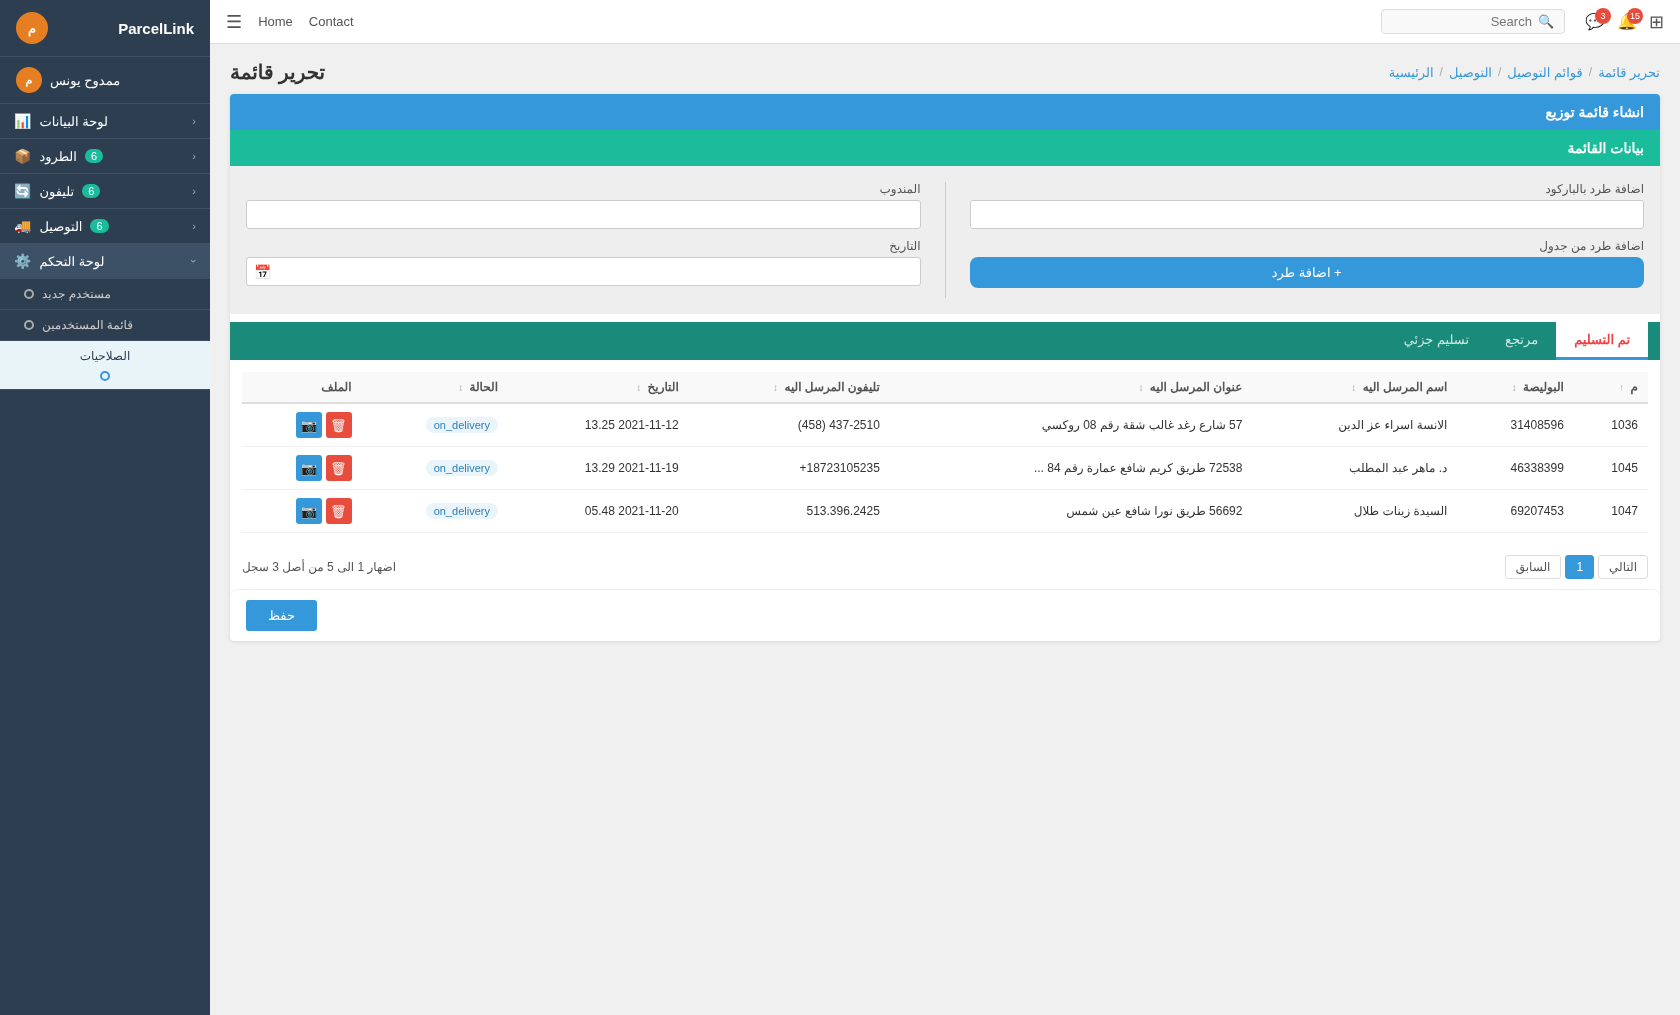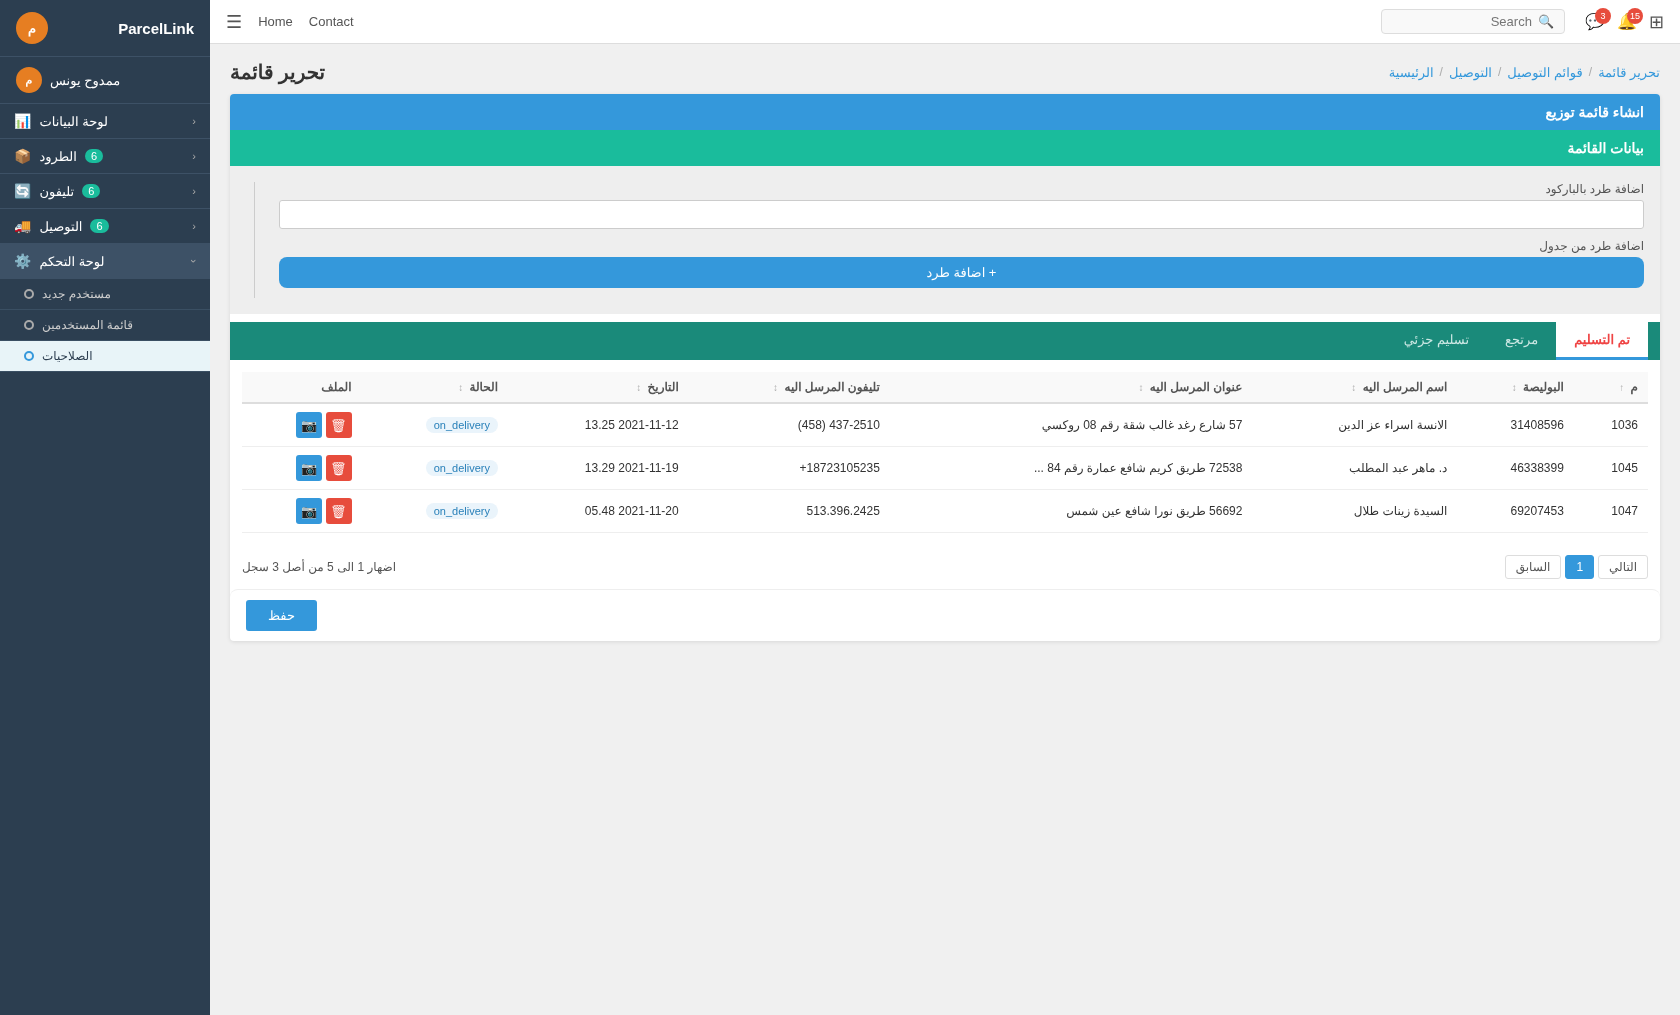--- a/index.html
+++ b/index.html
@@ -449,21 +449,21 @@
   </div>
 
   <div class="sidebar-sub-item">
     <span>مستخدم جديد</span>
     <span class="circle-icon"></span>
   </div>
   <div class="sidebar-sub-item">
     <span>قائمة المستخدمين</span>
     <span class="circle-icon"></span>
   </div>
-  <div class="sidebar-sub-item active" style="background:#e8f4f8;color:#2c3e50;">
+  <div class="sidebar-sub-item active" style="background:#e8f4f8;color:#2c3e50;flex-direction:column;">
     <span>الصلاحيات</span>
     <span class="circle-icon active-circle"></span>
   </div>
 </div>
 
 <div class="main">
 
   <div class="topbar">
     <div class="topbar-left">
       <div class="topbar-icons">
@@ -516,20 +516,33 @@
             <input type="text" class="form-control" style="">
           </div>
           <div class="form-group">
             <label>اضافة طرد من جدول</label>
             <button class="btn-blue" style="width:100%;justify-content:center;border-radius:8px;">+ اضافة طرد</button>
           </div>
         </div>
 
         <div class="divider-v"></div>
 
+        <div class="form-col">
+          <div class="form-group">
+            <label>المندوب</label>
+            <input type="text" class="form-control" style="">
+          </div>
+          <div class="form-group">
+            <label>التاريخ</label>
+            <div class="input-with-icon">
+              <input type="text" class="form-control" style="">
+              <span class="cal-icon">📅</span>
+            </div>
+          </div>
+        </div>
       </div>
 
       <div class="tabs" style="margin-top:8px;">
         <div class="tab-item active">تم التسليم</div>
         <div class="tab-item">مرتجع</div>
         <div class="tab-item">تسليم جزئي</div>
       </div>
 
       <div class="table-wrapper">
         <table>

